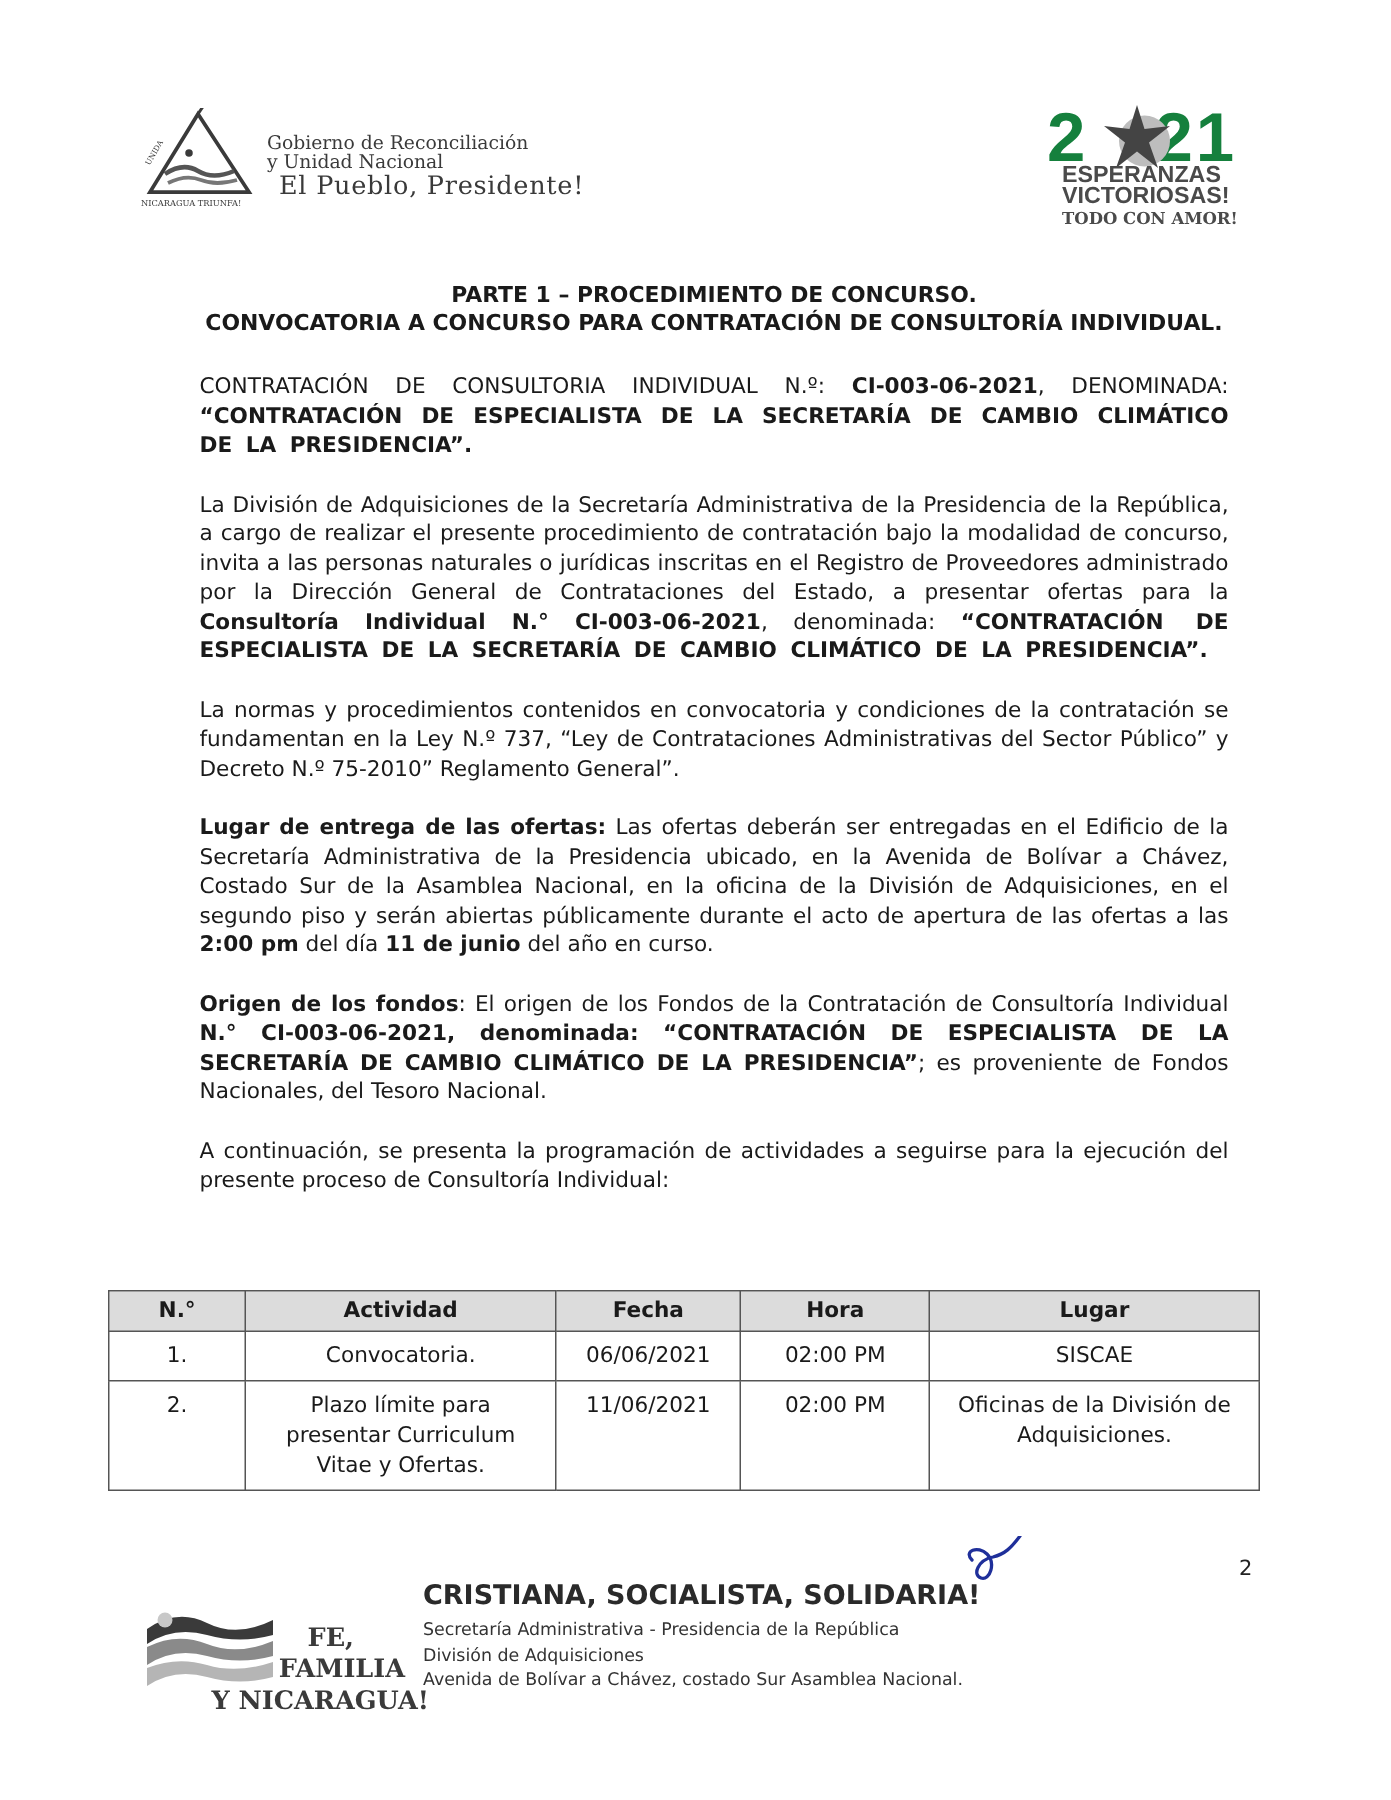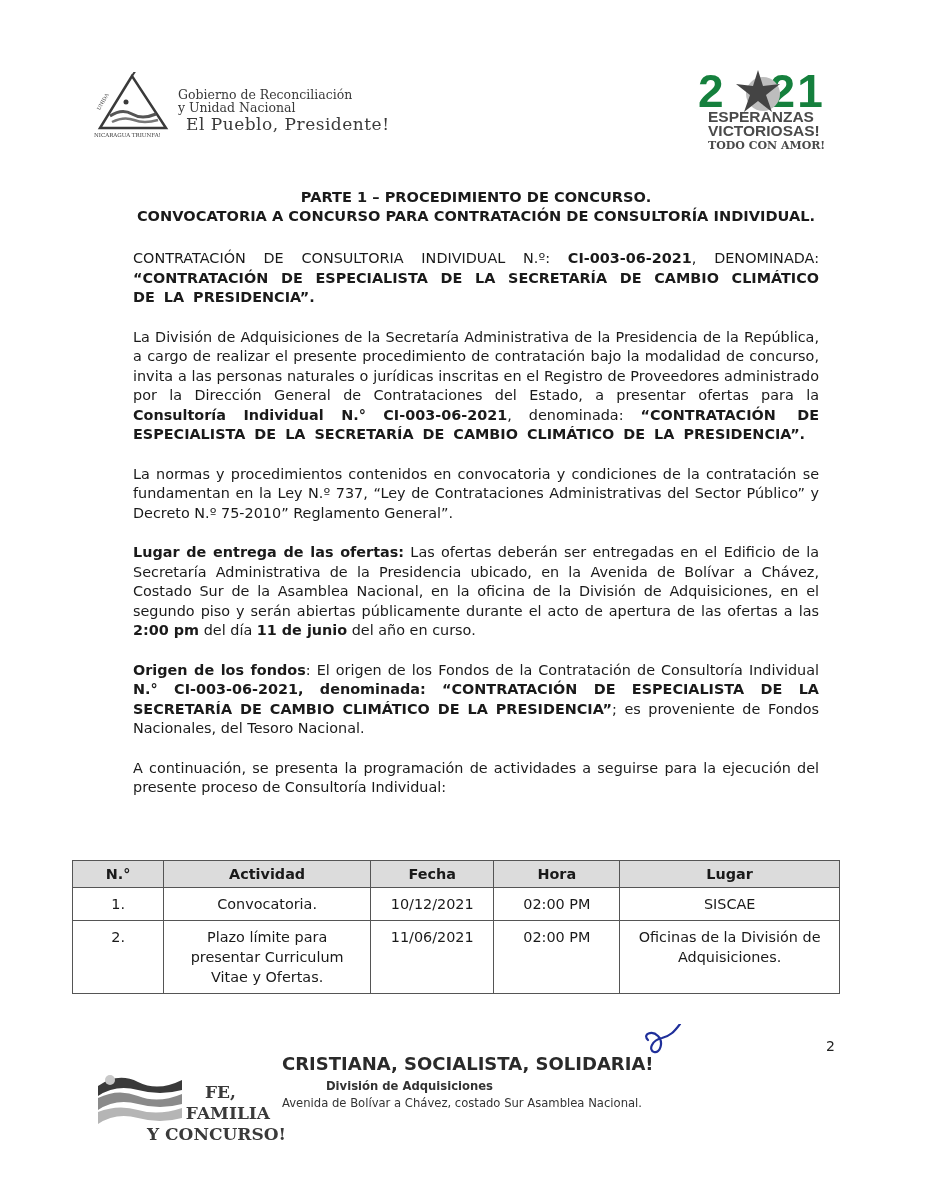--- a/index.html
+++ b/index.html
@@ -121,21 +121,21 @@
       <th class="c2">Actividad</th>
       <th class="c3">Fecha</th>
       <th class="c4">Hora</th>
       <th class="c5">Lugar</th>
     </tr>
   </thead>
   <tbody>
     <tr>
       <td>1.</td>
       <td>Convocatoria.</td>
-      <td>10/12/2021</td>
+      <td>06/06/2021</td>
       <td>02:00 PM</td>
       <td>SISCAE</td>
     </tr>
     <tr>
       <td>2.</td>
       <td style="padding:6px 22px;text-align:center;">Plazo límite para presentar Curriculum Vitae y Ofertas.</td>
       <td>11/06/2021</td>
       <td>02:00 PM</td>
       <td>Oficinas de la División de Adquisiciones.</td>
     </tr>
@@ -149,20 +149,21 @@
 
 <svg class="f-logo" viewBox="0 0 96 52">
   <path d="M6,14 Q26,0 46,10 T90,8 L90,18 Q68,24 46,18 T6,24 Z" fill="#3a3a3a"></path>
   <path d="M6,26 Q26,16 46,24 T90,22 L90,32 Q68,38 46,32 T6,38 Z" fill="#8a8a8a"></path>
   <path d="M6,40 Q26,32 46,38 T90,36 L90,46 Q68,52 46,46 T6,52 Z" fill="#b5b5b5"></path>
   <circle cx="18" cy="8" r="5" fill="#c8c8c8"></circle>
 </svg>
 <div class="f-fe">
   <div style="padding-right:44px;">FE,</div>
   <div style="padding-right:10px;">FAMILIA</div>
-  <div style="margin-right:-6px;">Y CONCURSO!</div>
+  <div style="margin-right:-6px;">Y NICARAGUA!</div>
 </div>
 
 <div class="f-head">CRISTIANA, SOCIALISTA, SOLIDARIA!</div>
 <div class="f-lines">
-  <div style="font-weight:bold;margin-left:44px;">División de Adquisiciones</div>
+  <div>Secretaría Administrativa - Presidencia de la República</div>
+  <div style="font-weight:normal;">División de Adquisiciones</div>
   <div>Avenida de Bolívar a Chávez, costado Sur Asamblea Nacional.</div>
 </div>
 
 </body></html>

